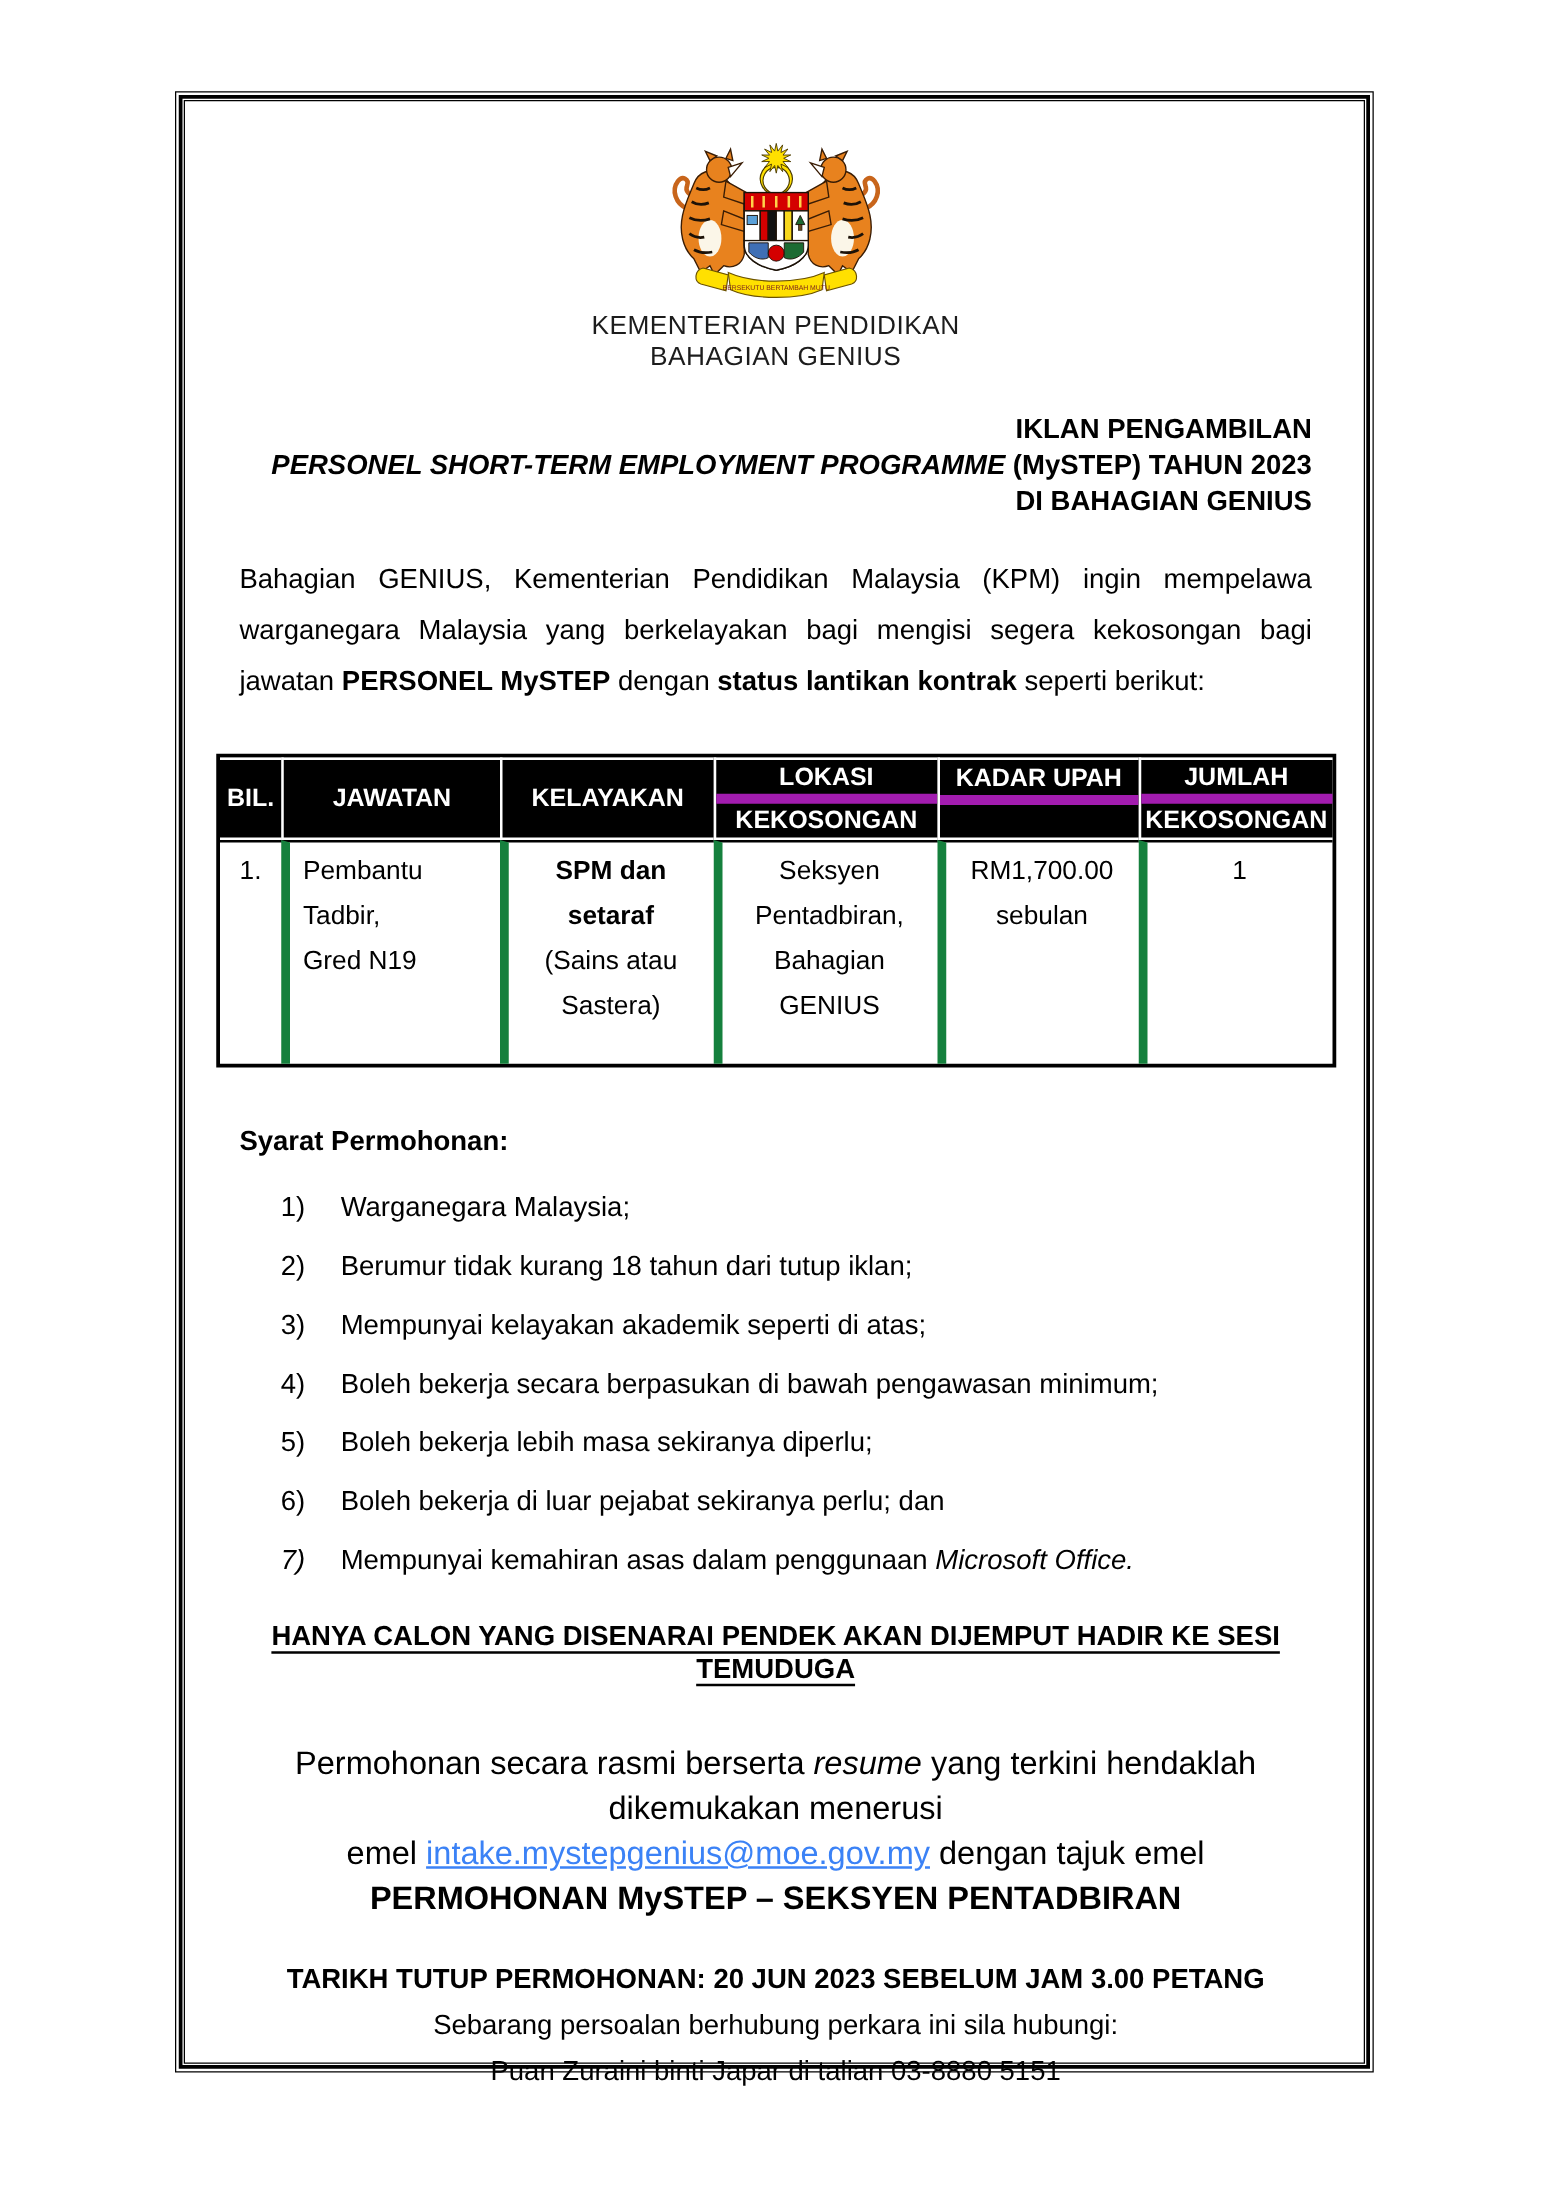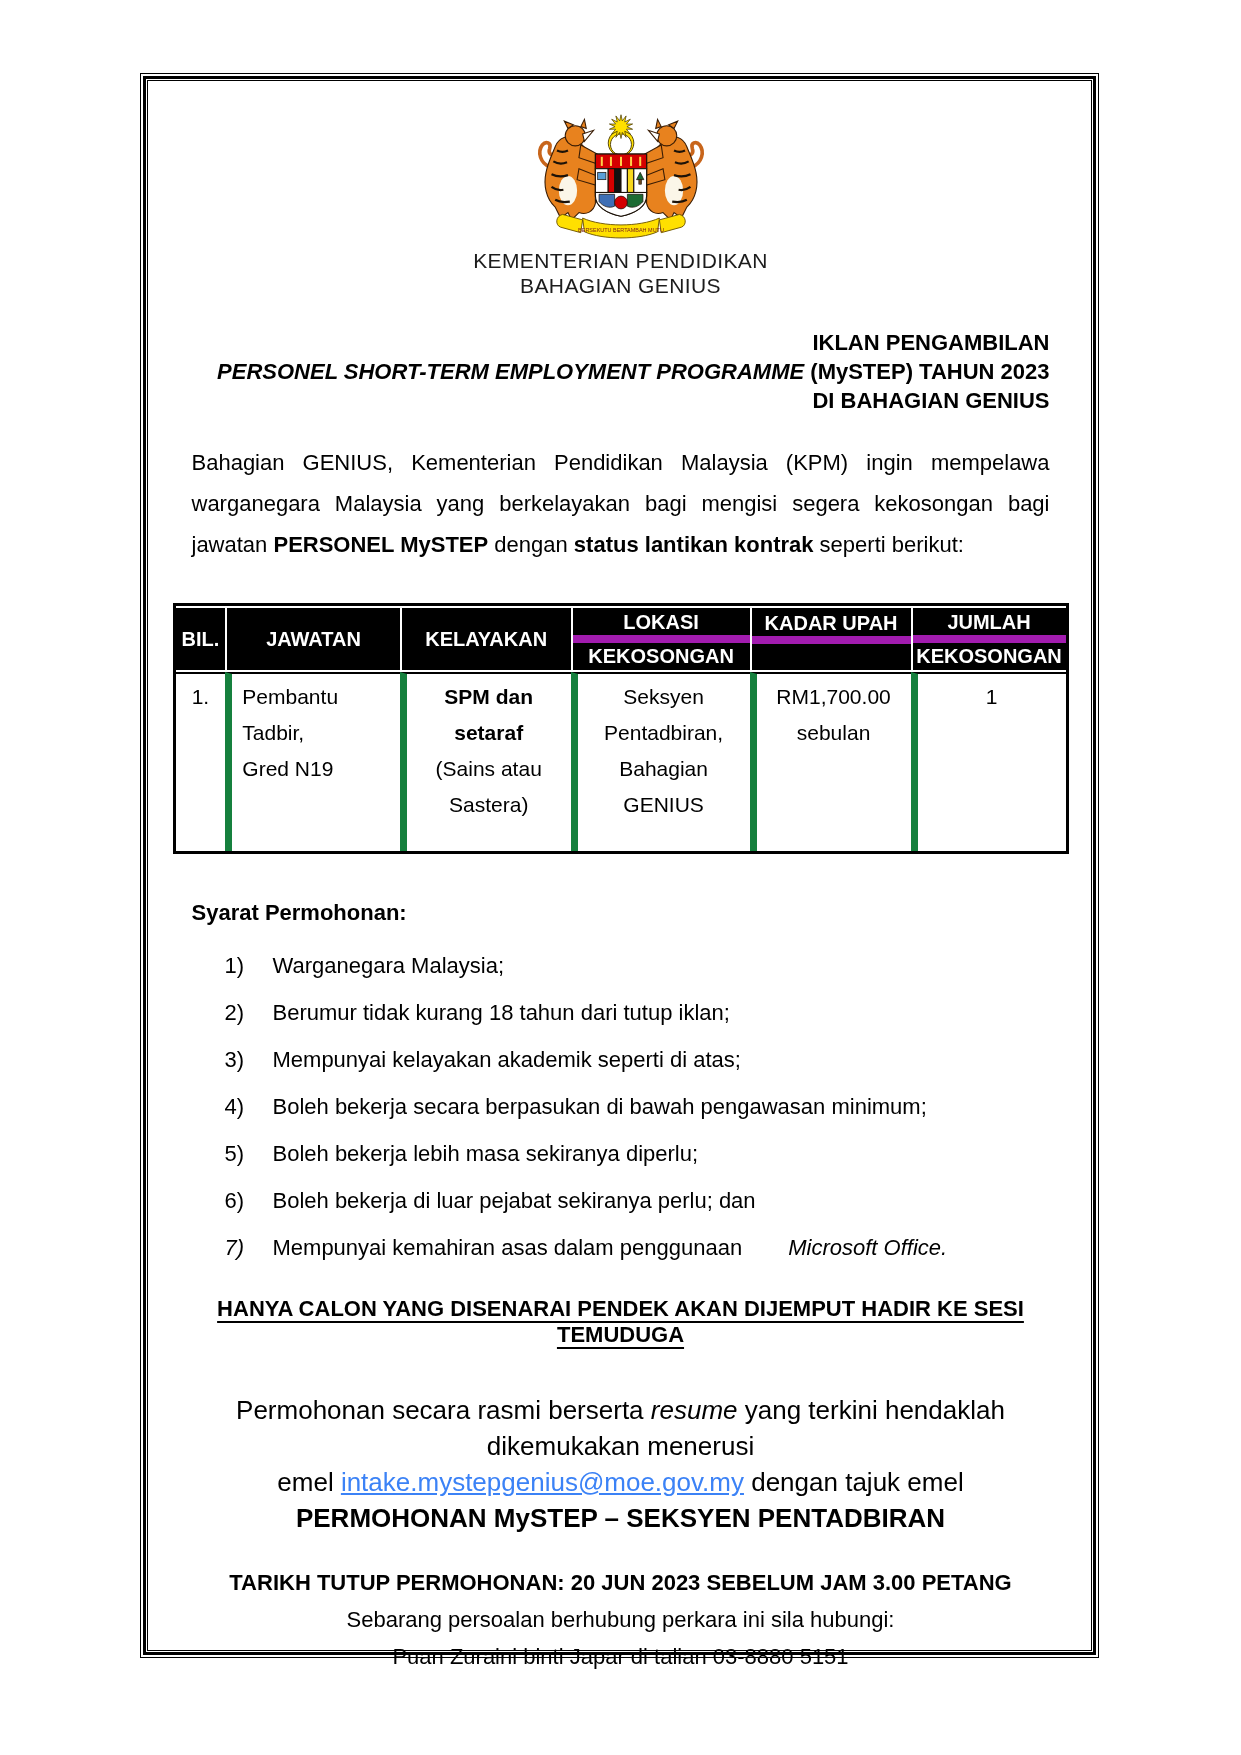--- a/index.html
+++ b/index.html
@@ -44,21 +44,21 @@
   .vacancy td.left { text-align:left; padding-left:10px; }
   .vacancy td .b { font-weight:bold; }
 
   
   .syarat-heading { margin-top:46px; font-size:22px; font-weight:bold; }
   .req-list { margin-top:24px; padding-left:33px; }
   .req-item { display:flex; font-size:22px; line-height:32px; margin-bottom:15px; }
   .req-item .num { width:32px; flex:0 0 32px; }
   .req-item .txt { margin-left:16px; }
   .req-item.em-num .num { font-style:italic; }
-  .req-item .em { font-style:italic;margin-left:40px; }
+  .req-item .em { font-style:italic; }
 
   
   .notice { margin-top:32px; text-align:center; font-size:22px; font-weight:bold;
             text-decoration:underline; text-underline-offset:5px; text-decoration-thickness:2px; }
 
   
   .apply { margin-top:44px; text-align:center; font-size:26px; line-height:36px; }
   .apply .em { font-style:italic; }
   .apply .subject { font-weight:bold; }
   .email-link { color:#3b82f6; text-decoration:underline; cursor:pointer; }

